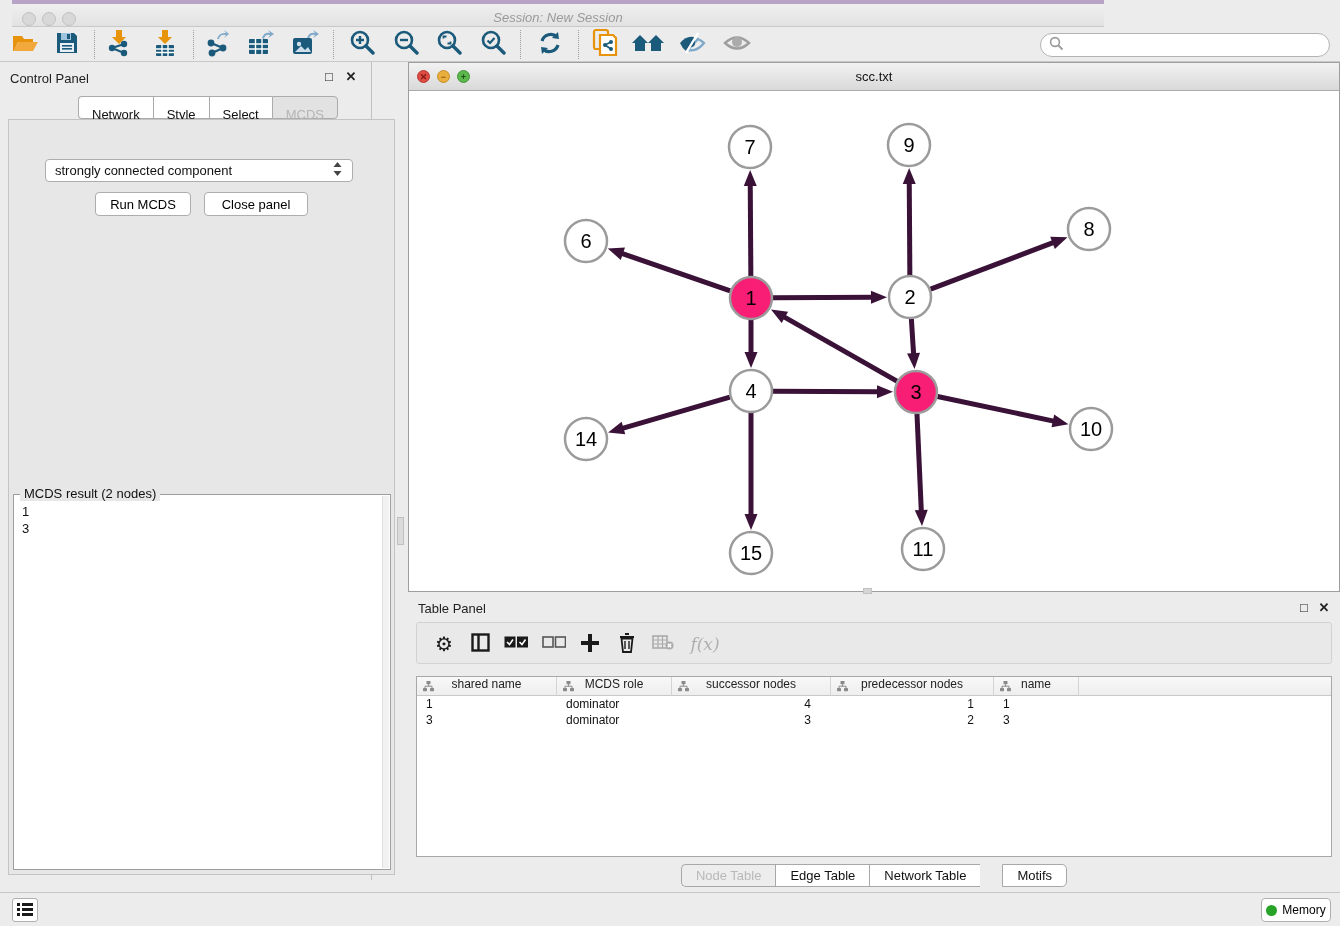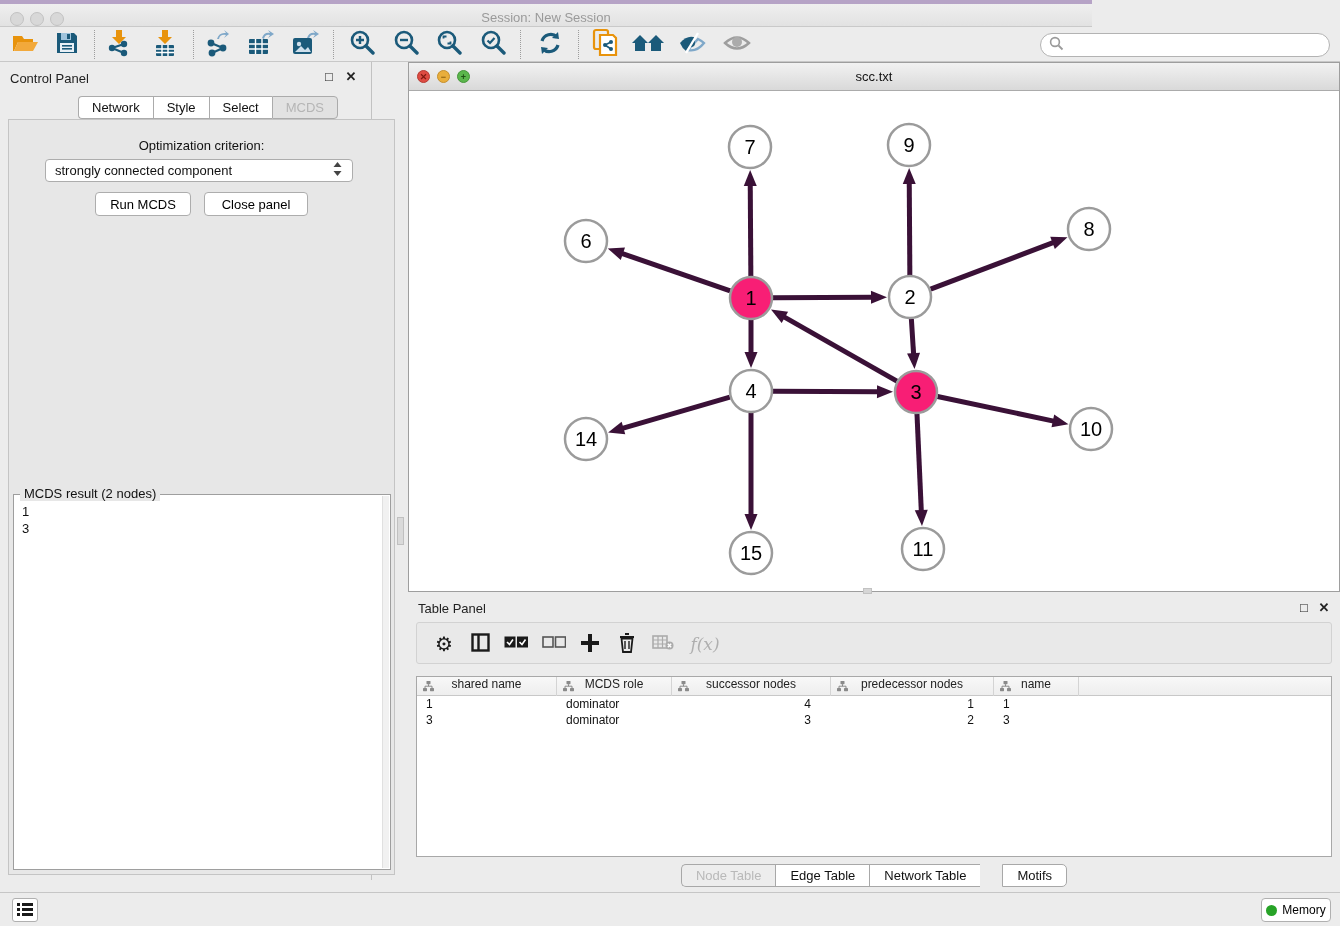--- a/index.html
+++ b/index.html
@@ -1,23 +1,23 @@
 <!DOCTYPE html>
 <html><head>
 <meta charset="utf-8">
 <style>
   * { margin:0; padding:0; box-sizing:border-box; }
   html,body { width:1340px; height:926px; overflow:hidden; }
   body { font-family:"Liberation Sans", sans-serif; background:#ECECEC; color:#111; }
   .app { position:relative; width:1340px; height:926px; background:#ECECEC; }
 
   
-  .titlebar { position:absolute; left:0; top:0; width:1092px; height:27px;
+  .titlebar { position:absolute; left:12px; top:0; width:1092px; height:27px;
     background:linear-gradient(#EFEFEF,#E2E2E2); border-top:4px solid #B6A3C6;
-    border-bottom:1px solid #C9C9C9; }
+    border-bottom:1px solid #C9C9C9;font-style:italic; }
   .tl-dot { position:absolute; top:8px; width:14px; height:14px; border-radius:50%;
     background:#D8D8D8; border:1px solid #C2C2C2; }
   .win-title { position:absolute; top:6px; left:0; width:100%; text-align:center;
     font-size:13px; color:#9A9A9A; }
 
   
   .toolbar { position:absolute; left:0; top:27px; width:1340px; height:35px;
     background:#ECECEC; border-bottom:1px solid #C8C8C8; }
   .tb-btn { position:absolute; top:2px; width:38px; height:31px; display:flex;
     align-items:center; justify-content:center; background:transparent; border:none; cursor:default; }
@@ -28,21 +28,21 @@
   .searchbox input { border:none; outline:none; background:transparent; flex:1; height:20px;
     font-size:13px; font-family:"Liberation Sans",sans-serif; }
   .search-glyph { margin:0 4px 0 8px; }
 
   
   .control-panel { position:absolute; left:0; top:62px; width:372px; height:818px;
     border-right:1px solid #C2C2C2; }
   .panel-title { position:absolute; left:10px; top:9px; font-size:13px; color:#222; }
   .panel-ctl { position:absolute; top:7px; font-size:13px; color:#222; width:16px; text-align:center; }
   .cp-tabs { position:absolute; left:78px; top:34px; height:23px; display:flex; }
-  .cp-tab { font-size:13px; padding:3px 13px; background:#fff; border:1px solid #ABABAB;
+  .cp-tab { font-size:13px; padding:10px 13px; background:#fff; border:1px solid #ABABAB;
     border-right:none; }
   .cp-tab:first-child { border-radius:4px 0 0 4px; }
   .cp-tab.last { border-right:1px solid #ABABAB; border-radius:0 4px 4px 0; }
   .cp-tab.active { background:#E2E2E2; color:#B5B5B5; }
   .cp-content { position:absolute; left:8px; top:57px; width:387px; height:756px;
     background:#E7E7E7; border:1px solid #C4C4C4; }
   .opt-label { position:absolute; left:0; top:18px; width:100%; text-align:center; font-size:13px; }
   .dropdown { position:absolute; left:36px; top:39px; width:308px; height:23px; background:#fff;
     border:1px solid #ADADAD; border-radius:4px; display:flex; align-items:center; font-size:13px; }
   .dropdown .dd-text { flex:1; padding-left:9px; }
@@ -306,21 +306,20 @@
     <span class="panel-ctl" style="right:12px; font-weight:bold">✕</span>
 
     <div class="cp-tabs">
       <span class="cp-tab">Network</span>
       <span class="cp-tab">Style</span>
       <span class="cp-tab">Select</span>
       <span class="cp-tab last active">MCDS</span>
     </div>
 
     <div class="cp-content">
-      <div class="opt-label">Optimization criterion:</div>
       <div class="dropdown">
         <span class="dd-text">strongly connected component</span>
         <span class="dd-stepper">
           <svg width="11" height="16" viewBox="0 0 11 16">
               <path d="M5.5 1 L9.5 6 H1.5z" fill="#444"></path>
               <path d="M5.5 15 L1.5 10 H9.5z" fill="#444"></path>
             </svg>
         </span>
       </div>
       <button class="cp-btn" style="left:86px; width:96px">Run MCDS</button>

